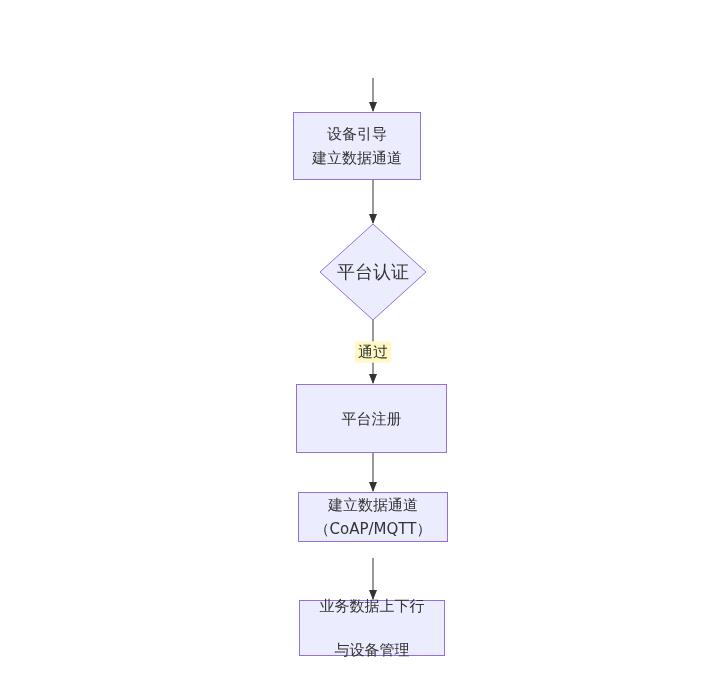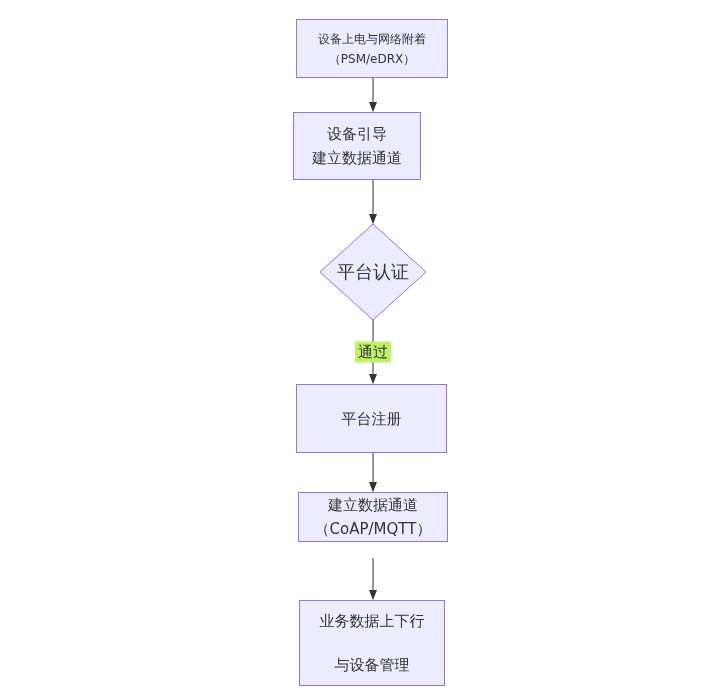--- a/index.html
+++ b/index.html
@@ -48,39 +48,39 @@
     color: #333333;
   }
   .node.small-font {
     font-size: 12px;
     line-height: 20px;
   }
   .node-power   { left: 296px; top: 19px;  width: 152px; height: 59px; }
   .node-boot    { left: 293px; top: 112px; width: 128px; height: 68px; }
   .node-reg     { left: 296px; top: 384px; width: 151px; height: 69px; }
   .node-channel { left: 298px; top: 492px; width: 150px; height: 50px; }
-  .node-biz     { left: 299px; top: 600px; width: 146px; height: 86px; gap: 20px; }
+  .node-biz     { left: 299px; top: 600px; width: 146px; height: 56px; gap: 20px; }
   .diamond-text {
     position: absolute;
     left: 320px;
     top: 224px;
     width: 106px;
     height: 96px;
     display: flex;
     align-items: center;
     justify-content: center;
     font-size: 18px;
     color: #333333;
   }
   .edge-label {
     position: absolute;
     left: 373px;
     top: 352px;
     transform: translate(-50%, -50%);
-    background: #bef264;
+    background: #fef9c3;
     padding: 1px 3px;
     font-size: 15px;
     line-height: 19px;
     color: #333333;
     white-space: nowrap;
   }
 </style>
 </head>
 <body>
 
@@ -93,24 +93,20 @@
       </marker>
     </defs>
     <line class="edge-line" x1="373" y1="78" x2="373" y2="111" marker-end="url(#arrowhead)"></line>
     <line class="edge-line" x1="373" y1="180" x2="373" y2="223" marker-end="url(#arrowhead)"></line>
     <line class="edge-line" x1="373" y1="320" x2="373" y2="383" marker-end="url(#arrowhead)"></line>
     <line class="edge-line" x1="373" y1="449" x2="373" y2="491" marker-end="url(#arrowhead)"></line>
     <line class="edge-line" x1="373" y1="558" x2="373" y2="599" marker-end="url(#arrowhead)"></line>
     <polygon class="diamond-shape" points="373,224 426,272 373,320 320,272"></polygon>
   </svg>
 
-  <div class="node small-font node-power">
-    <span>设备上电与网络附着</span>
-    <span>（PSM/eDRX）</span>
-  </div>
 
   <div class="node node-boot">
     <span>设备引导</span>
     <span>建立数据通道</span>
   </div>
 
   <div class="diamond-text">平台认证</div>
 
   <div class="edge-label">通过</div>
 

